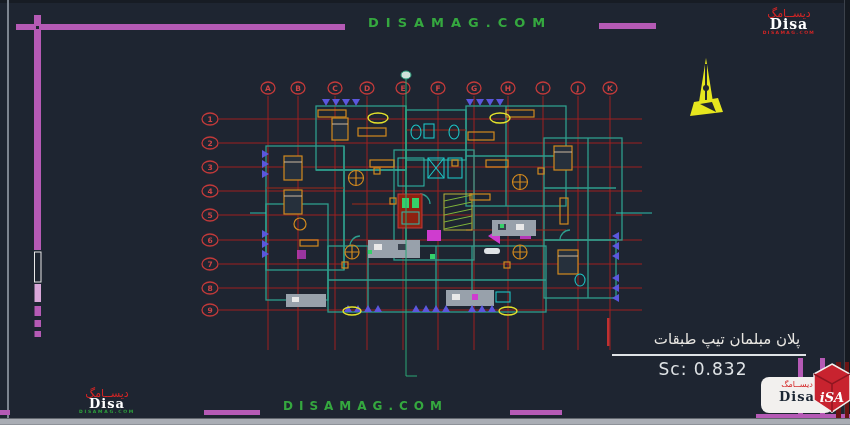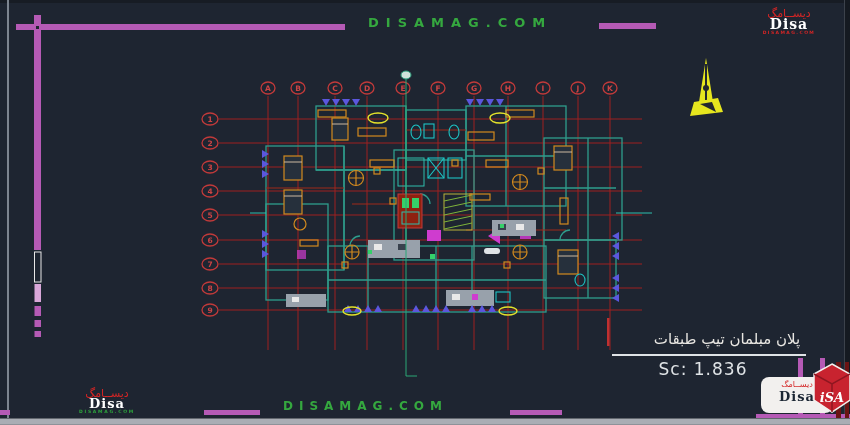--- a/index.html
+++ b/index.html
@@ -306,21 +306,21 @@
     </g>
 
     <rect x="607" y="318" width="2.5" height="28" fill="#c03030"></rect>
   </svg>
 
   <div class="abs webtxt" id="web-top">DISAMAG.COM</div>
   <div class="abs webtxt" id="web-bottom">DISAMAG.COM</div>
 
   <div class="abs" id="plan-title" dir="rtl">پلان مبلمان تیپ طبقات</div>
   <div class="abs" id="title-underline"></div>
-  <div class="abs" id="plan-scale">Sc: 1.836</div>
+  <div class="abs" id="plan-scale">Sc: 0.832</div>
 
   <div class="abs logo" id="logo-tr">
     <div class="ar">دیســامگ</div>
     <div class="brand">Disa</div>
     <div class="site">DISAMAG.COM</div>
   </div>
 
   <div class="abs logo" id="logo-bl">
     <div class="ar">دیســامگ</div>
     <div class="brand">Disa</div>

